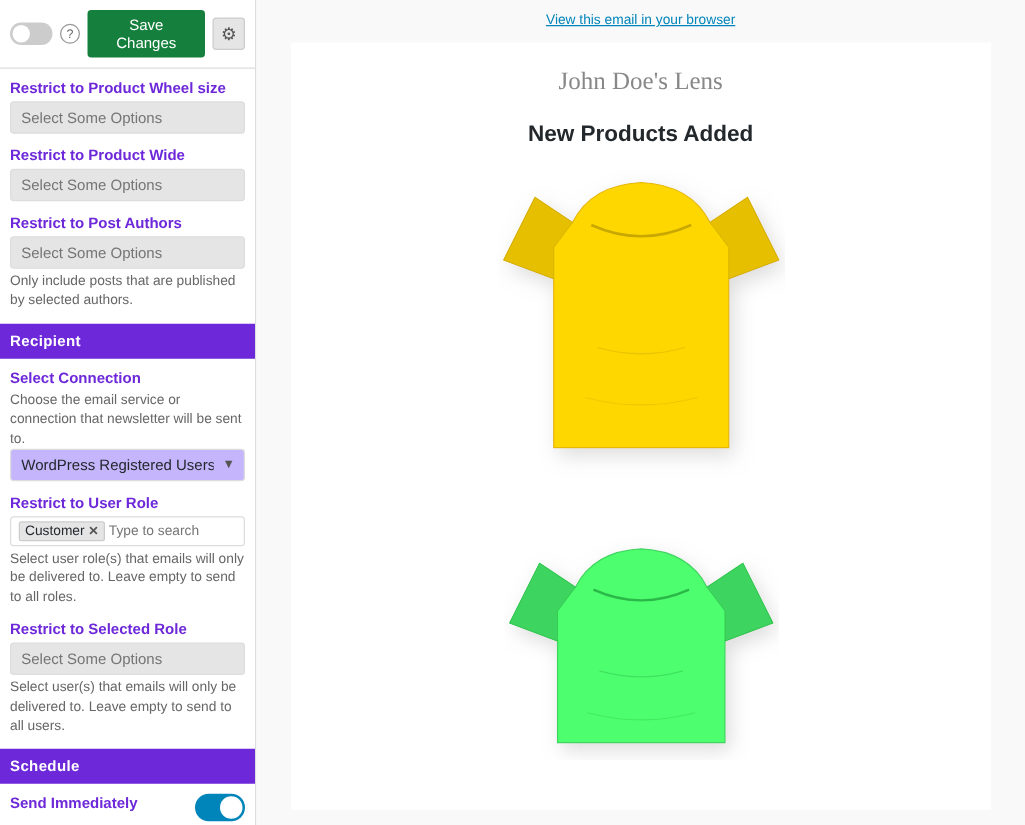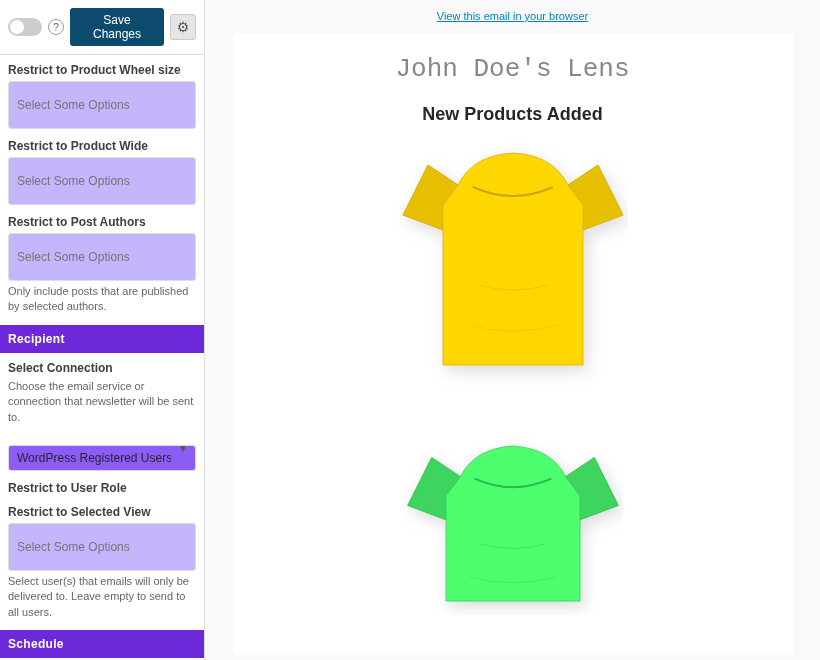--- a/index.html
+++ b/index.html
@@ -54,21 +54,21 @@
       display: flex;
       align-items: center;
       justify-content: center;
       font-size: 10px;
       color: #666;
       cursor: pointer;
       flex-shrink: 0;
     }
 
     .save-btn {
-      background: #0c4a6e;
+      background: #15803d;
       color: #fff;
       border: none;
       border-radius: 3px;
       padding: 5px 10px;
       font-size: 12px;
       cursor: pointer;
       flex: 1;
     }
 
     .gear-btn {
@@ -90,33 +90,33 @@
       flex: 1;
     }
 
     .field-group {
       margin-bottom: 10px;
     }
 
     .field-label {
       font-weight: 600;
       font-size: 12px;
-      color: #404040;
+      color: #6d28d9;
       margin-bottom: 4px;
       display: block;
     }
 
     .select-input {
       width: 100%;
-      padding: 16px 8px;
+      padding: 5px 8px;
       border: 1px solid #ddd;
       border-radius: 3px;
       font-size: 12px;
       color: #666;
-      background: #c4b5fd;
+      background: #e5e5e5;
       cursor: pointer;
     }
 
     .hint-text {
       font-size: 11px;
       color: #666;
       margin-top: 3px;
       line-height: 1.4;
     }
 
@@ -133,24 +133,23 @@
     .dropdown-wrapper {
       position: relative;
     }
     .dropdown-select {
       width: 100%;
       padding: 5px 24px 5px 8px;
       border: 1px solid #ddd;
       border-radius: 3px;
       font-size: 12px;
       color: #23282d;
-      background: #8b5cf6;
+      background: #c4b5fd;
       appearance: none;
       cursor: pointer;
-      margin-top: 20px;
     }
     .dropdown-arrow {
       position: absolute;
       right: 8px;
       top: 50%;
       transform: translateY(-50%);
       font-size: 10px;
       color: #555;
       pointer-events: none;
     }
@@ -237,26 +236,26 @@
       cursor: pointer;
     }
 
     .email-container {
       background: #fff;
       width: 560px;
       padding: 20px;
     }
 
     .email-title {
-      font-size: 26px;
+      font-size: 20px;
       font-weight: 300;
       color: #888;
       text-align: center;
       margin-bottom: 20px;
-      font-family: Liberation Mono, monospace;
+      font-family: Liberation Serif, serif;
     }
 
     .email-section-title {
       font-size: 18px;
       font-weight: 700;
       color: #23282d;
       text-align: center;
       margin-bottom: 0;
     }
 
@@ -318,24 +317,32 @@
           <option>WordPress Registered Users</option>
           <option>Mailchimp</option>
           <option>SendGrid</option>
         </select>
         <span class="dropdown-arrow">▼</span>
       </div>
     </div>
 
     <div class="field-group">
       <span class="field-label">Restrict to User Role</span>
-    </div>
-
-    <div class="field-group">
-      <span class="field-label">Restrict to Selected View</span>
+      <div class="tag-input-wrapper">
+        <span class="tag">
+          <span>Customer</span>
+          <span class="tag-remove">✕</span>
+        </span>
+        <input class="tag-search" type="text" placeholder="Type to search" style="">
+      </div>
+      <p class="hint-text">Select user role(s) that emails will only be delivered to. Leave empty to send to all roles.</p>
+    </div>
+
+    <div class="field-group">
+      <span class="field-label">Restrict to Selected Role</span>
       <input class="select-input" type="text" readonly="" placeholder="Select Some Options" style="">
       <p class="hint-text">Select user(s) that emails will only be delivered to. Leave empty to send to all users.</p>
     </div>
 
     <div class="section-header">Schedule</div>
 
     <div class="field-group">
       <div class="send-immediately-row">
         <span class="field-label">Send Immediately</span>
         <div class="toggle-on">

